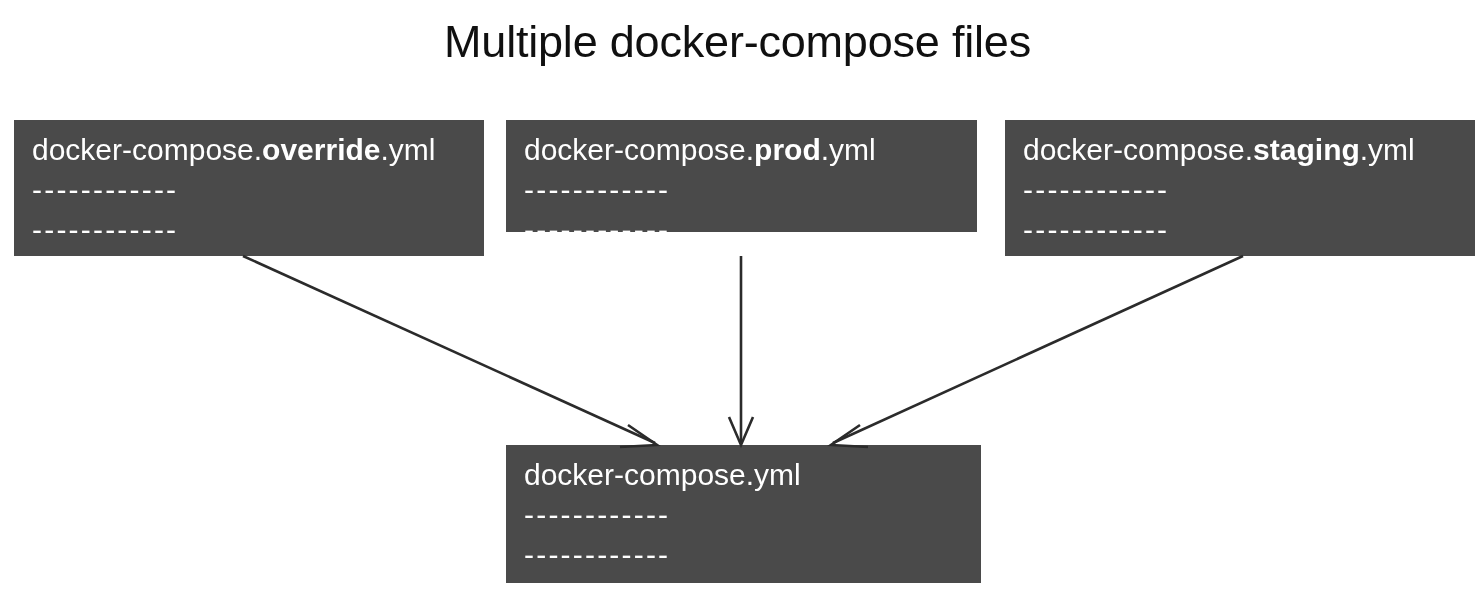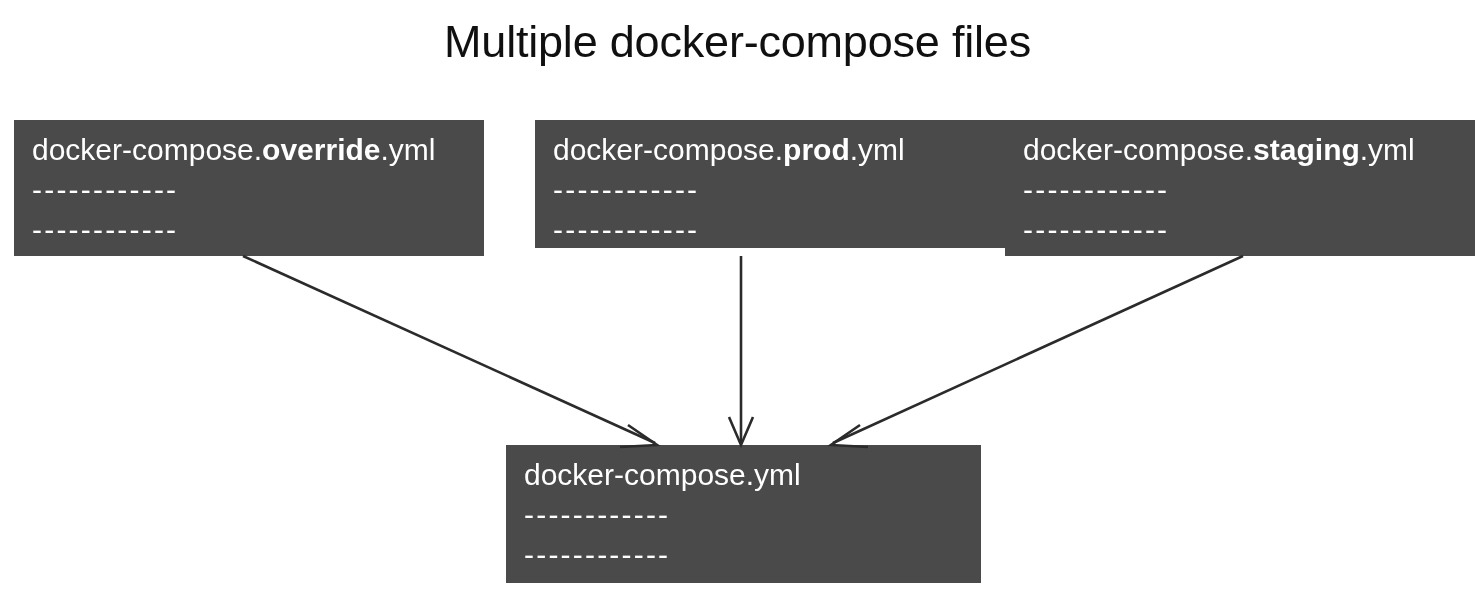--- a/index.html
+++ b/index.html
@@ -63,21 +63,21 @@
     line-height: 20px;
     color: #ffffff;
     letter-spacing: 2.2px;
     white-space: nowrap;
   }
   .dash-line.row1 { top: 60px; }
   .dash-line.row2 { top: 100px; }
 
   
   #box-override { left: 6px;    top: 120px; width: 470px; height: 136px; margin-left: 8px; }
-  #box-prod     { left: 535px;  top: 120px; width: 471px; height: 128px; }
+  #box-prod     { left: 506px;  top: 120px; width: 471px; height: 112px; }
   #box-staging  { left: 1005px; top: 120px; width: 524px; height: 136px; padding-left: 35px; }
   #box-base     { left: 506px;  top: 445px; width: 475px; height: 138px; }
 
   
   #arrow-layer {
     position: absolute;
     left: 0;
     top: 0;
     width: 1475px;
     height: 593px;

